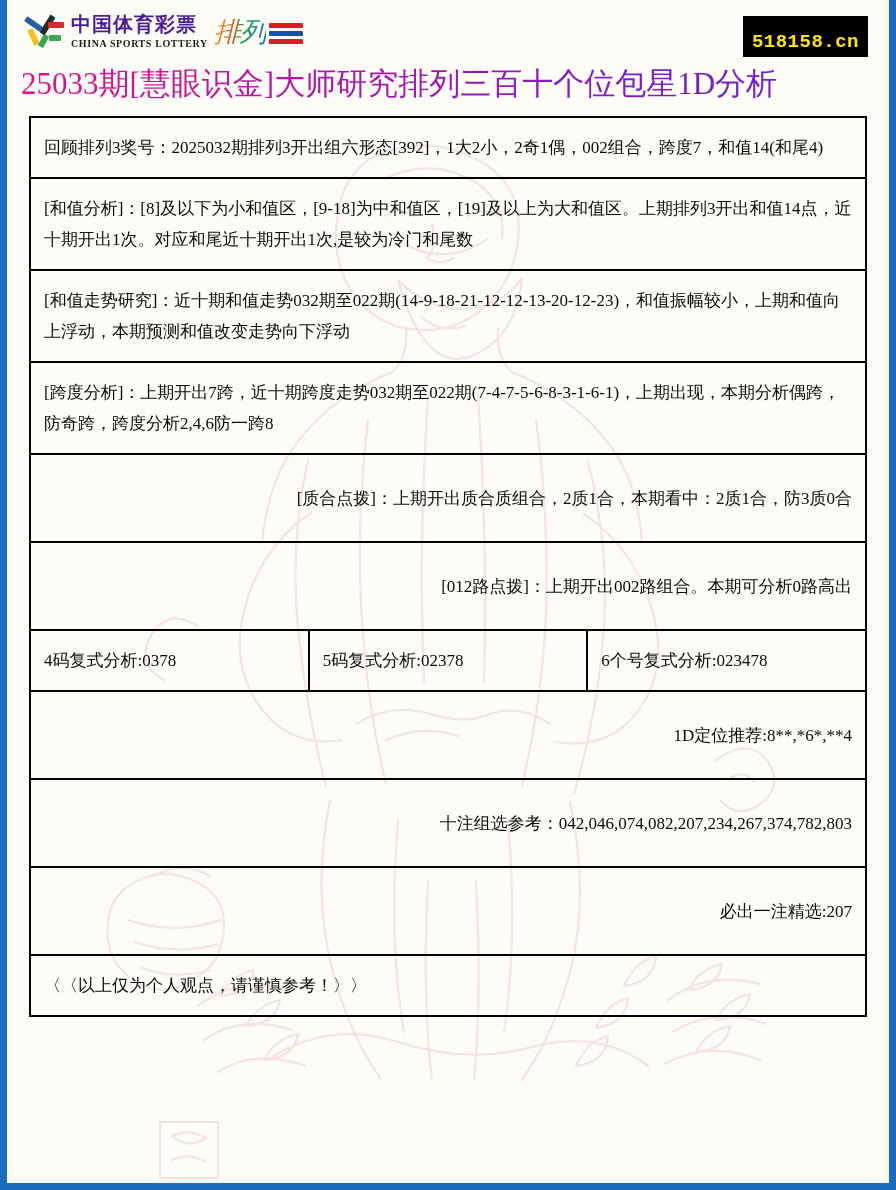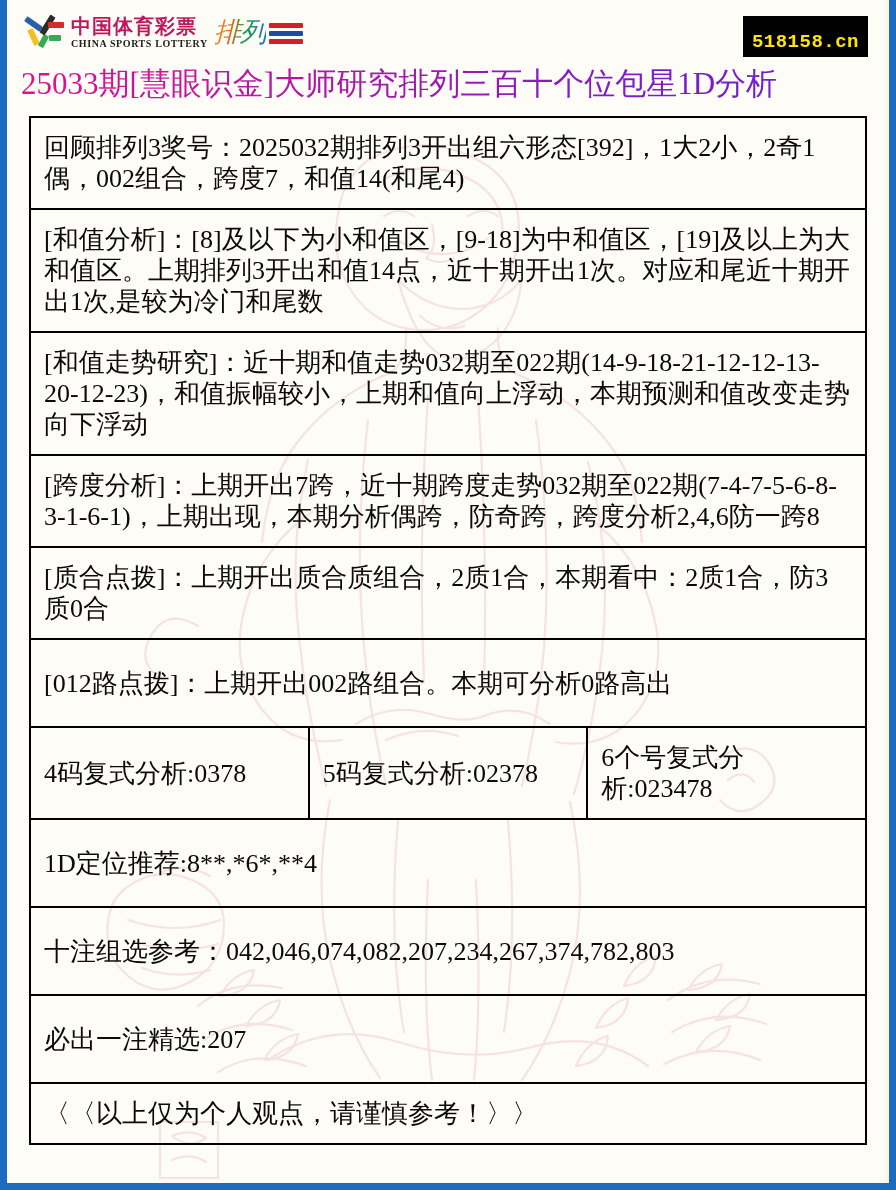--- a/index.html
+++ b/index.html
@@ -83,24 +83,24 @@
   }
   .lm1 { width: 19px; height: 6px; background: #2b5ea8; transform: rotate(35deg); left: 1px;  top: 9px; }
   .lm2 { width: 17px; height: 6px; background: #f3c01f; transform: rotate(65deg); left: 2px;  top: 22px; }
   .lm3 { width: 13px; height: 6px; background: #3aa856; transform: rotate(-62deg);left: 14px; top: 26px; }
   .lm4 { width: 21px; height: 6px; background: #2b2b2b; transform: rotate(-58deg);left: 14px; top: 10px; }
   .lm5 { width: 16px; height: 6px; background: #d62b2b; transform: rotate(0deg);  left: 25px; top: 10px; }
   .lm6 { width: 12px; height: 6px; background: #3aa856; transform: rotate(0deg);  left: 26px; top: 23px; }
 
   .logo-words { display: flex; flex-direction: column; justify-content: center; }
   .logo-cn {
-    font-family: Liberation Sans, sans-serif;
+    font-family: Liberation Mono, monospace;
     font-size: 20px;
     font-weight: 700;
-    color: #be185d;
+    color: #4c1d95;
     letter-spacing: 1px;
     line-height: 22px;
   }
   .logo-en {
     font-family: Liberation Serif, serif;
     font-size: 10px;
     font-weight: 700;
     color: #1d1d1d;
     letter-spacing: .6px;
     line-height: 13px;
@@ -168,28 +168,28 @@
   table.analysis {
     margin: 6px auto 0;
     width: 838px;
     border-collapse: collapse;
     table-layout: fixed;
   }
   table.analysis td {
     border: 2px solid #000000;
     padding: 14px 13px;
     font-family: "Liberation Serif", "DejaVu Serif", serif;
-    font-size: 26px;
+    font-size: 17px;
     line-height: 31px;
     color: #0a0a0a;
     vertical-align: middle;
     background: transparent;
   }
   td.para { text-align: left; }
-  td.center { text-align: left; margin-left: 13px; }
+  td.center { text-align: right; margin-left: 13px; }
   td.tall { height: 58px; }
   td.triple { }
   td.footnote { text-align: left; padding: 22px 13px; }
 </style>
 </head>
 <body>
 
 <div id="page">
 
   <svg id="watermark" viewBox="0 0 760 1060" fill="none" xmlns="http://www.w3.org/2000/svg" aria-hidden="true">

